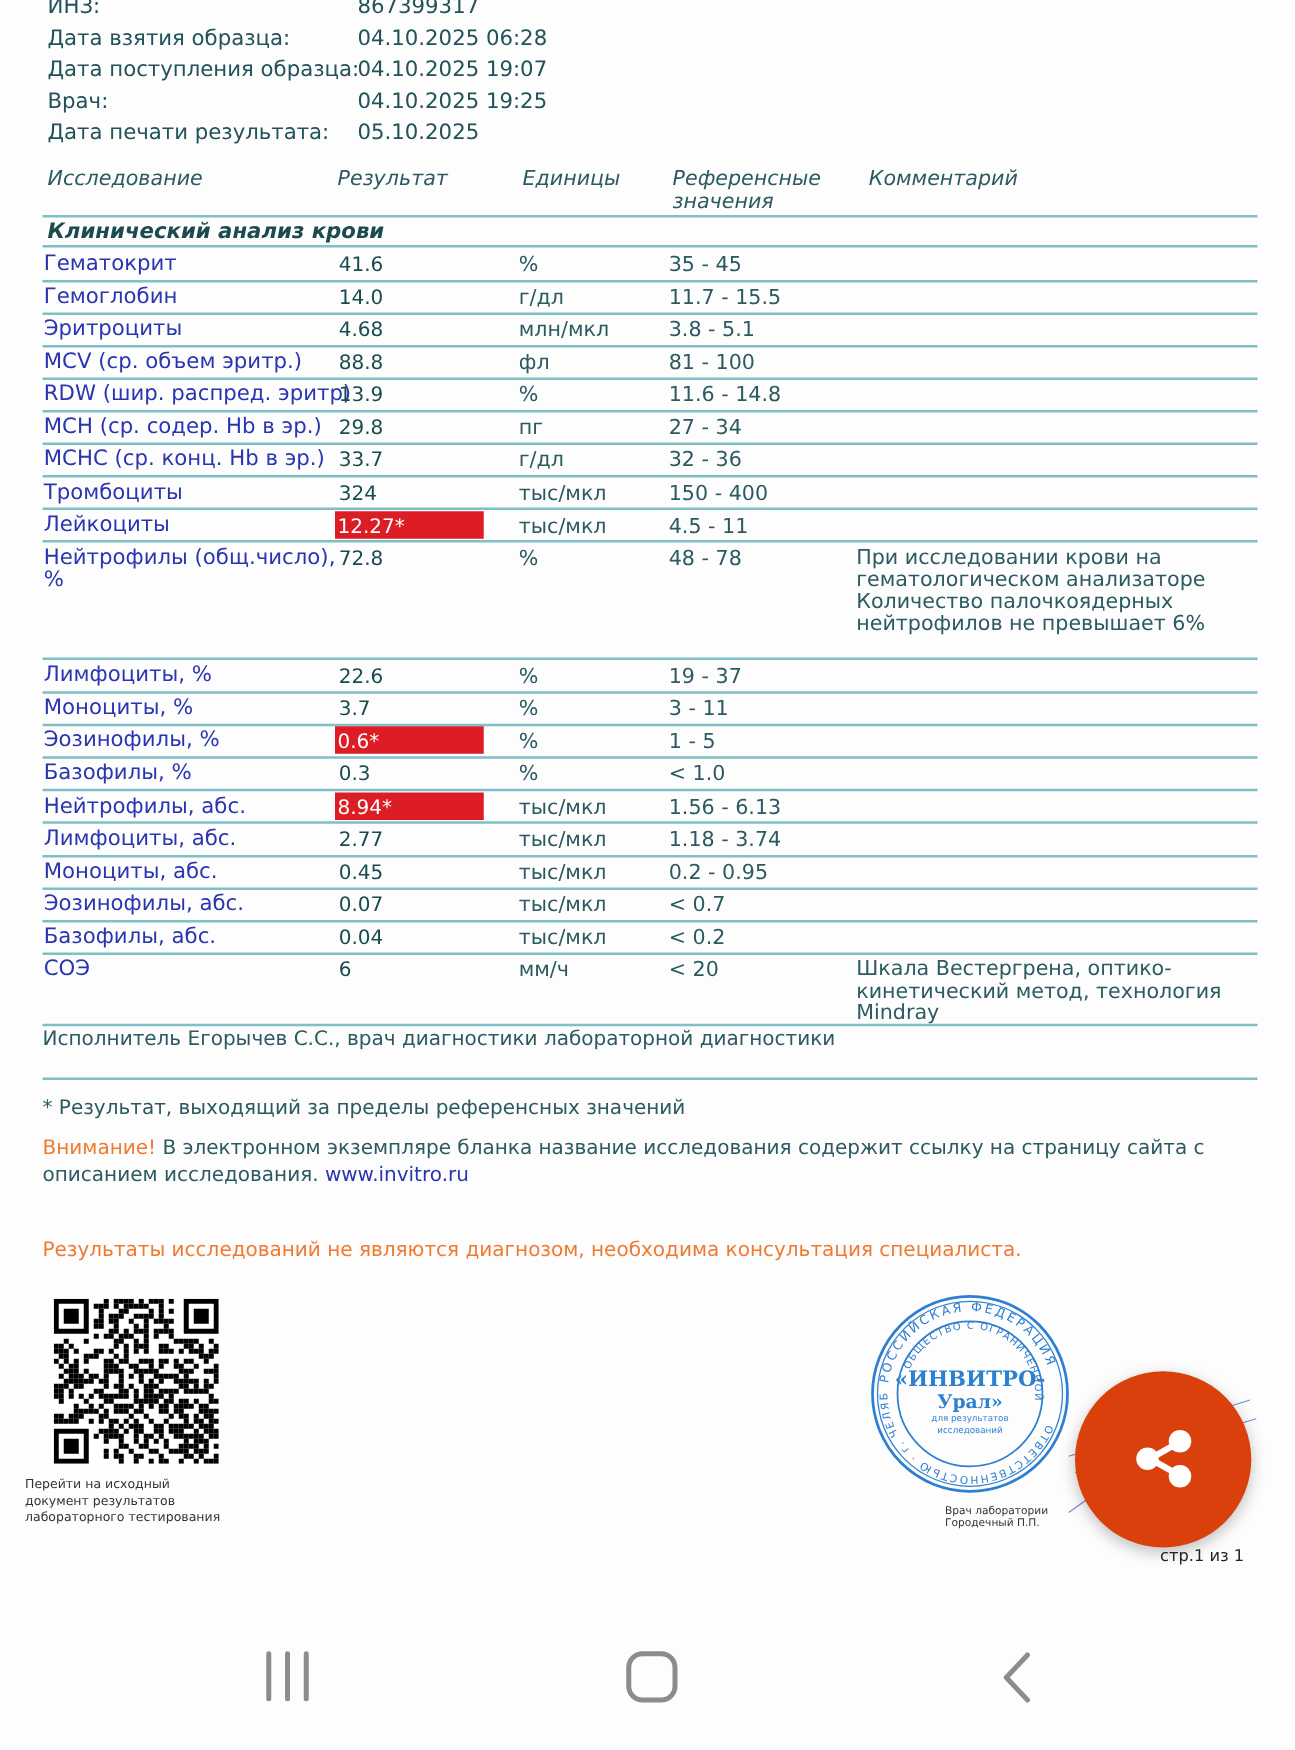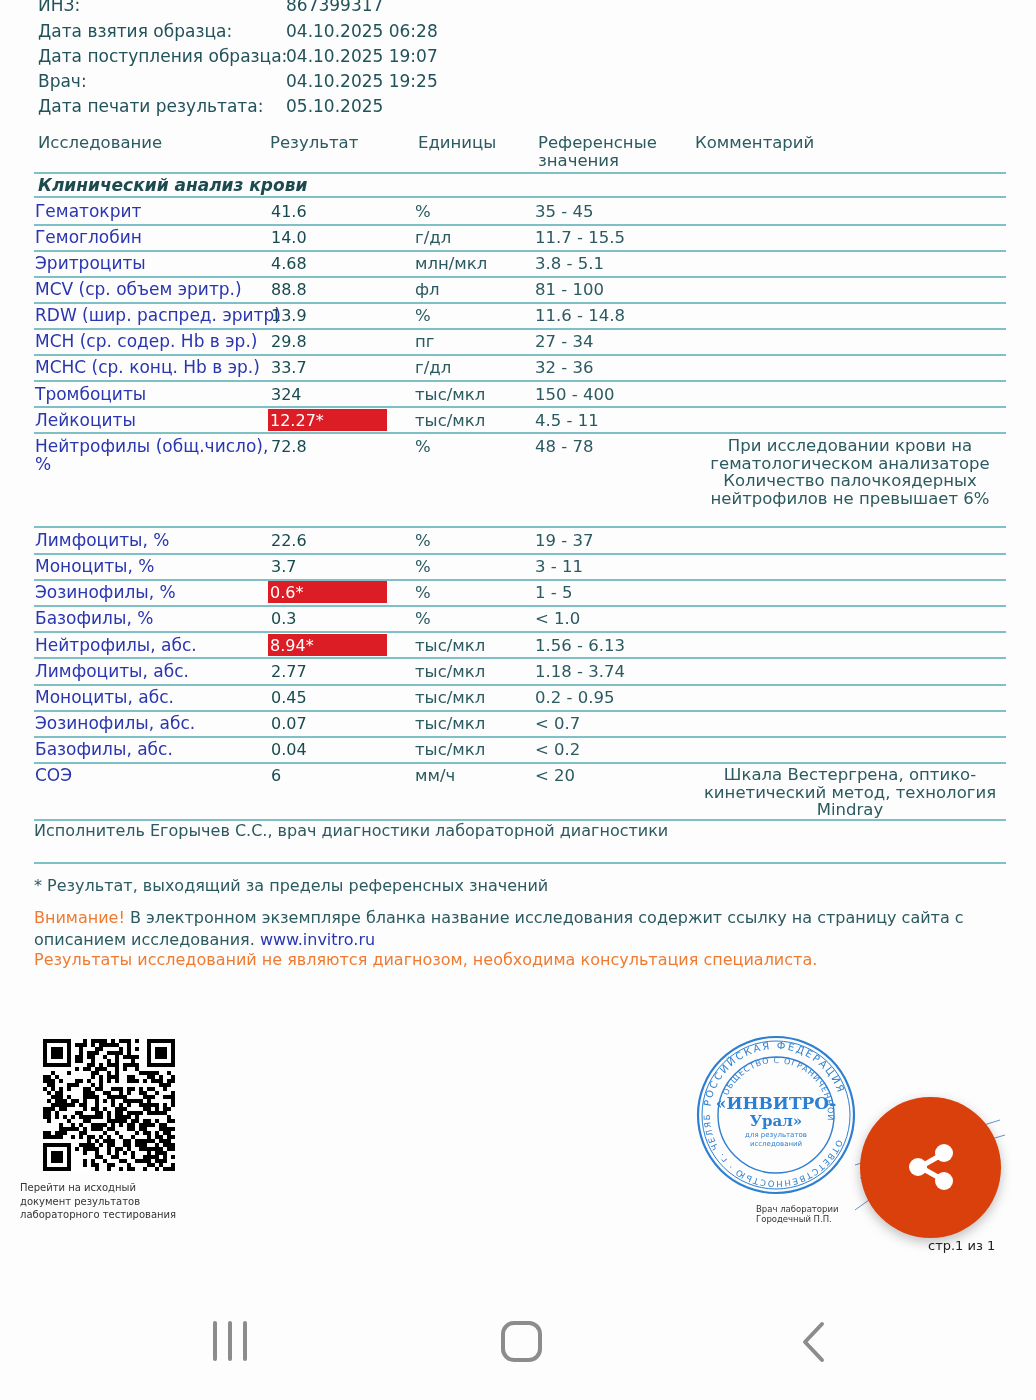--- a/index.html
+++ b/index.html
@@ -1,32 +1,32 @@
 <!DOCTYPE html>
 <html><head>
 <meta charset="utf-8">
 <style>
   html, body { margin:0; padding:0; }
   body { width:1036px; height:1400px; background:#fdfdfd; position:relative; overflow:hidden;
          font-family:"DejaVu Sans", sans-serif; color:#1f4f55; }
   .abs { position:absolute; }
   .meta-row { position:absolute; left:38px; font-size:17px; color:#22525a; }
   .meta-val { position:absolute; left:286px; font-size:17px; color:#22525a; }
-  .hdr { position:absolute; font-size:16.5px; color:#2b5a60; line-height:18px; }
+  .hdr { position:absolute; font-size:16.5px; color:#2b5a60; line-height:18px;font-style:italic; }
   .hline { position:absolute; left:34px; width:972px; height:2px; background:#7fbfc6; }
   .section { position:absolute; left:38px; top:175px; font-size:17px; font-weight:bold; color:#1d4a4f;font-style:italic; }
   .row { position:absolute; left:34px; width:972px; }
   .name { position:absolute; left:1px; font-size:17px; color:#2a35b0; line-height:18px; white-space:nowrap; }
   .val { position:absolute; left:236px; font-size:16px; font-weight:normal; color:#174b4f; padding-left:1px; }
   .val.flag { background:#dd1d25; color:#fff; width:117px; height:22px; top:-2px; line-height:23px; padding-left:2px; left:234px; }
   .unit { position:absolute; left:381px; font-size:16.5px; color:#2b5a60; }
   .ref { position:absolute; left:501px; font-size:16.5px; color:#2b5a60; }
-  .cmt { position:absolute; left:651px; font-size:16.5px; color:#2b5a60; line-height:17.5px; width:330px;text-align:center; }
+  .cmt { position:absolute; left:651px; font-size:16.5px; color:#2b5a60; line-height:17.5px; width:330px; }
   .footnote { position:absolute; left:34px; font-size:16px; color:#2b5a60; }
-  .warn { color:#f07a30; }
+  .warn { color:#f07a30;margin-top:40px; }
   .link { color:#2a35b0; }
   .navbtn { position:absolute; }
 </style>
 </head>
 <body>
 
 <div>
   <div class="meta-row" style="top:-5px">ИНЗ:</div>
   <div class="meta-val" style="top:-5px">867399317</div>
   <div class="meta-row" style="top:21px">Дата взятия образца:</div>

